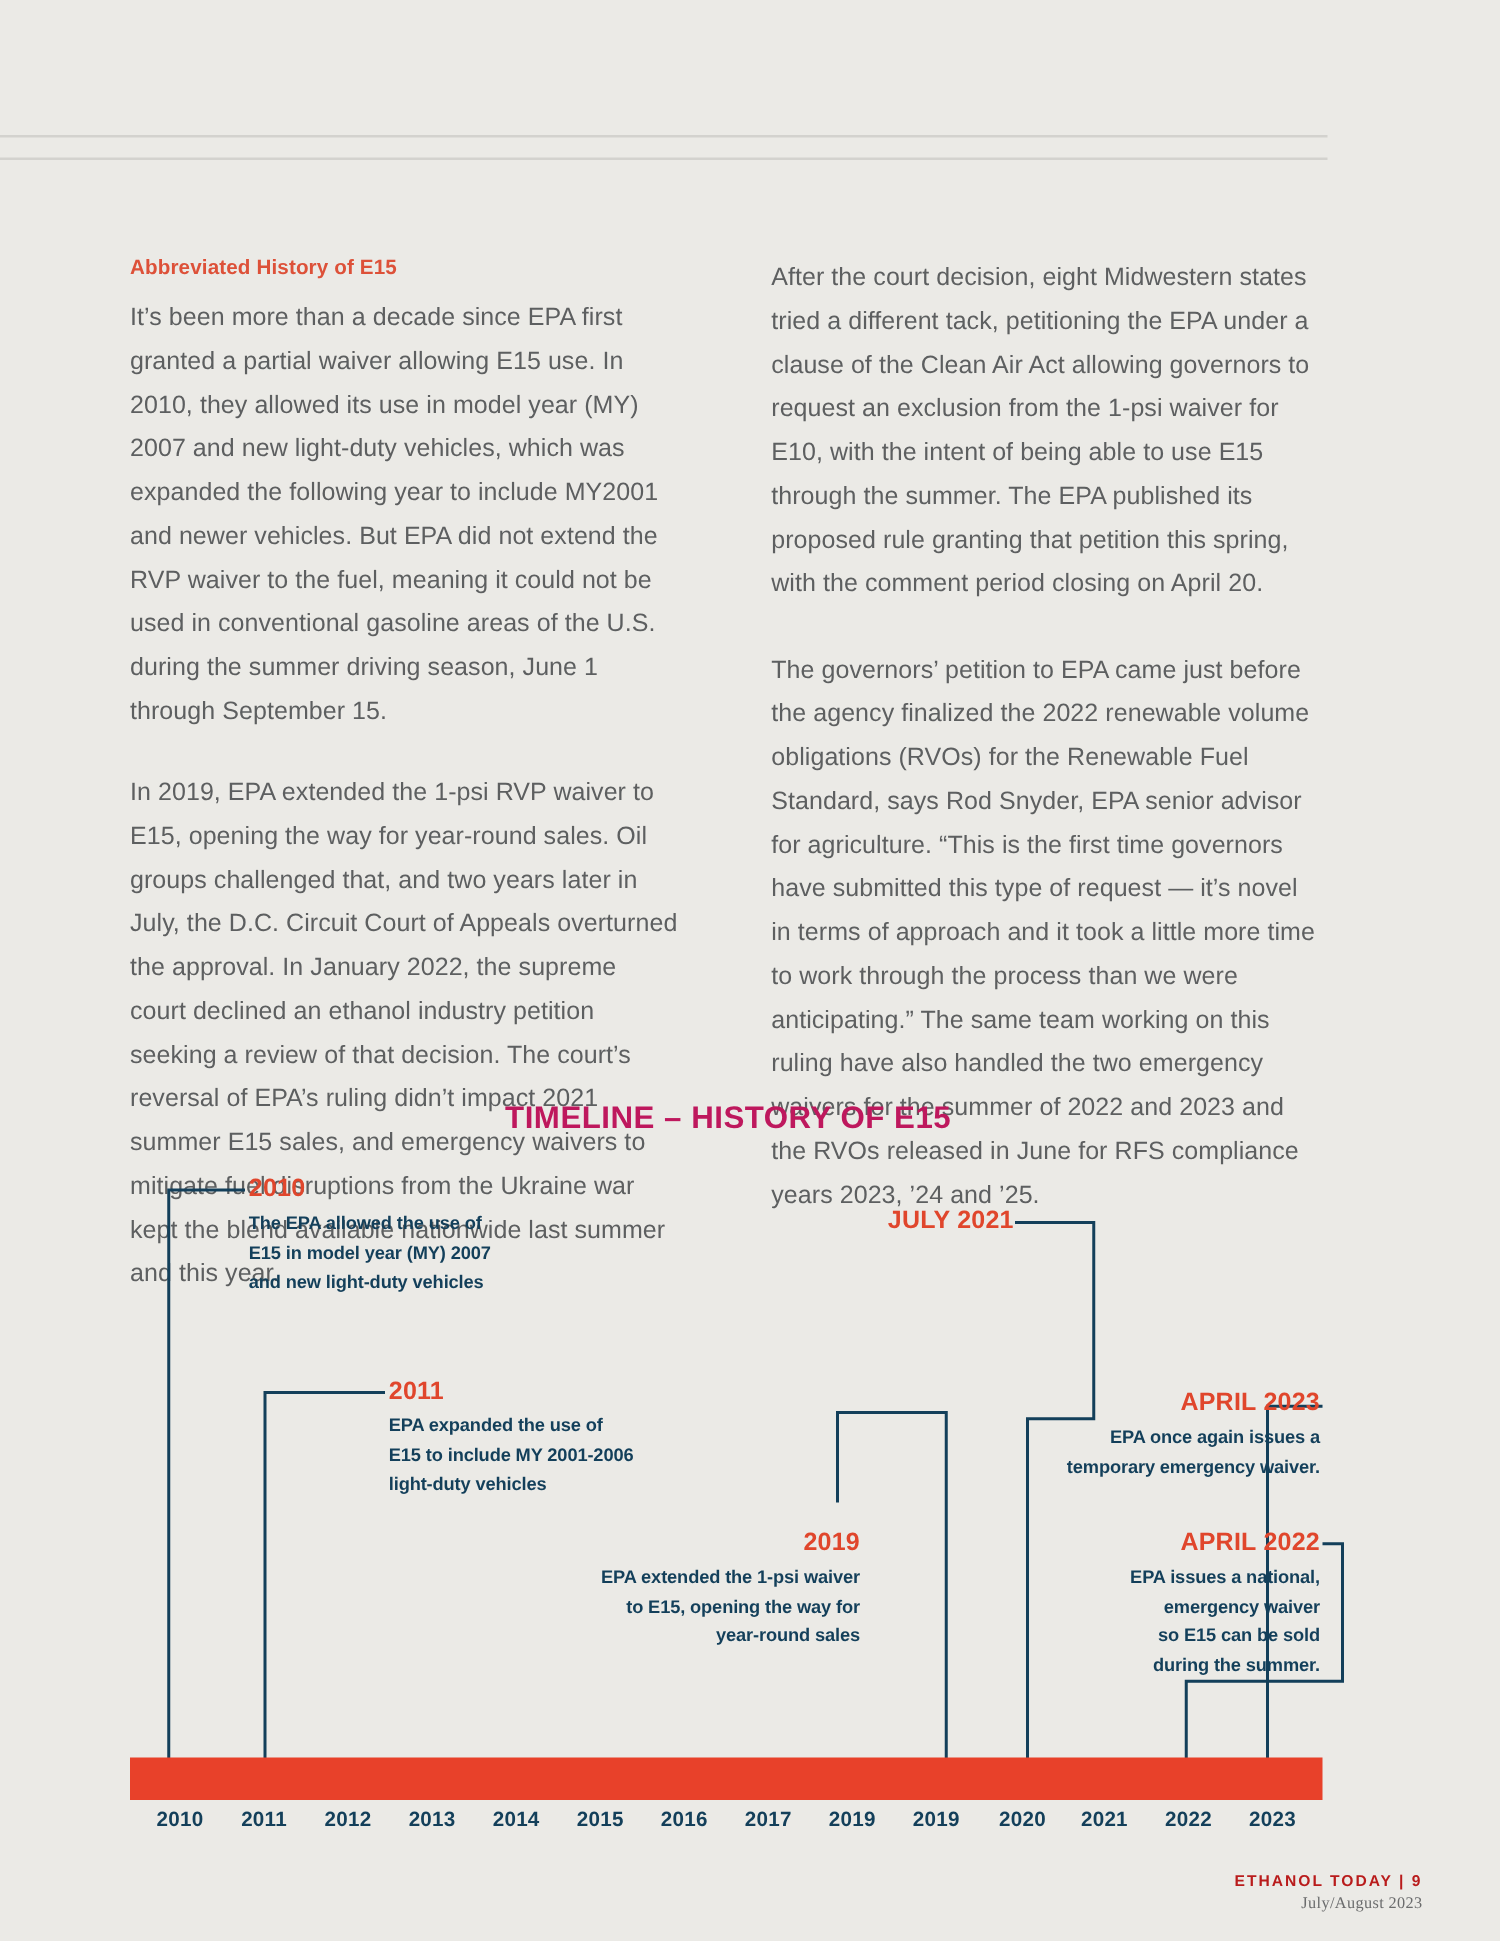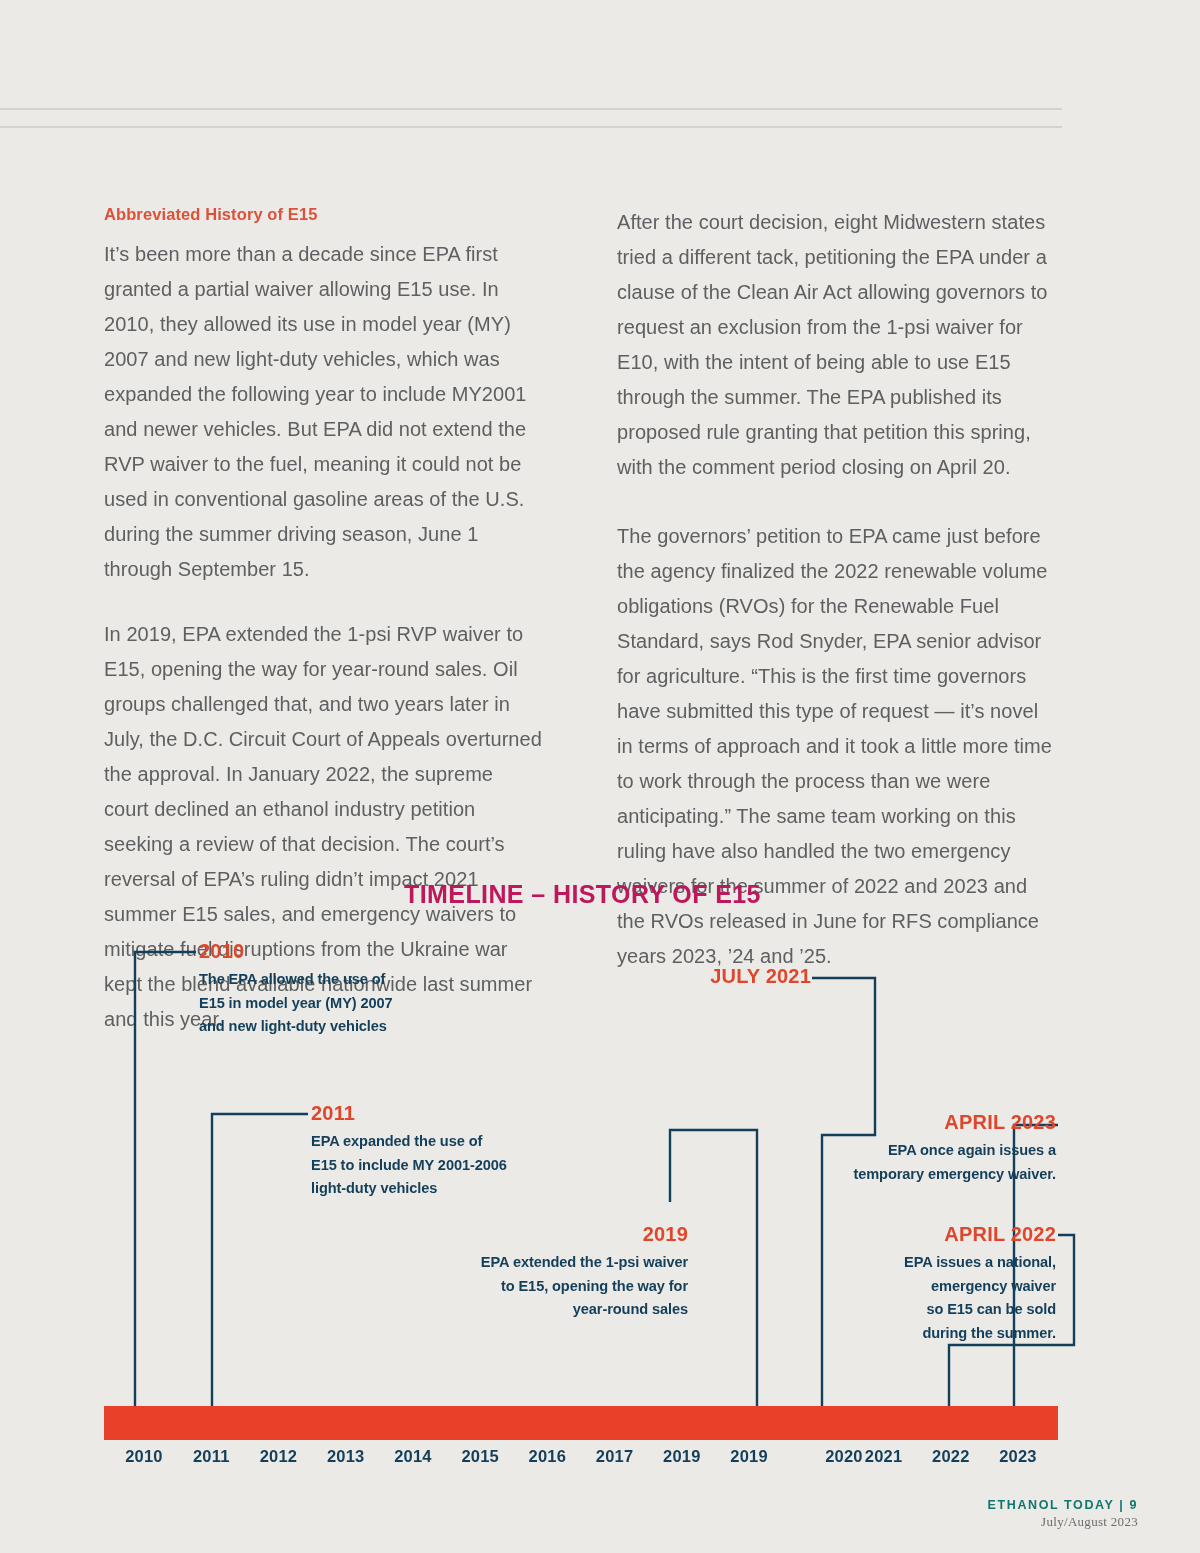--- a/index.html
+++ b/index.html
@@ -139,21 +139,21 @@
   
   .footer {
     position: absolute;
     right: 62px;
     top: 1498px;
     text-align: right;
   }
   .footer-brand {
     font-size: 12.5px;
     font-weight: bold;
-    color: #0f766e;
+    color: #b91c1c;
     letter-spacing: 1.6px;
   }
   .footer-date {
     font-family: "Liberation Serif", serif;
     font-size: 13px;
     color: #6b6c6d;
     letter-spacing: 0.3px;
     margin-top: 2px;
   }
 </style>
@@ -243,21 +243,21 @@
       <div class="axis-year" style="left: 40px;">2010</div>
       <div class="axis-year" style="left: 107.231px;">2011</div>
       <div class="axis-year" style="left: 174.462px;">2012</div>
       <div class="axis-year" style="left: 241.692px;">2013</div>
       <div class="axis-year" style="left: 308.923px;">2014</div>
       <div class="axis-year" style="left: 376.154px;">2015</div>
       <div class="axis-year" style="left: 443.385px;">2016</div>
       <div class="axis-year" style="left: 510.615px;">2017</div>
       <div class="axis-year" style="left: 577.846px;">2019</div>
       <div class="axis-year" style="left: 645.077px;">2019</div>
-      <div class="axis-year" style="left: 740px;">2020</div>
+      <div class="axis-year" style="left: 714px;">2020</div>
       <div class="axis-year" style="left: 779.538px;">2021</div>
       <div class="axis-year" style="left: 846.769px;">2022</div>
       <div class="axis-year" style="left: 914px;">2023</div>
     </div>
 
   <div class="footer">
     <div class="footer-brand">ETHANOL TODAY  |  9</div>
     <div class="footer-date">July/August 2023</div>
   </div>
 

